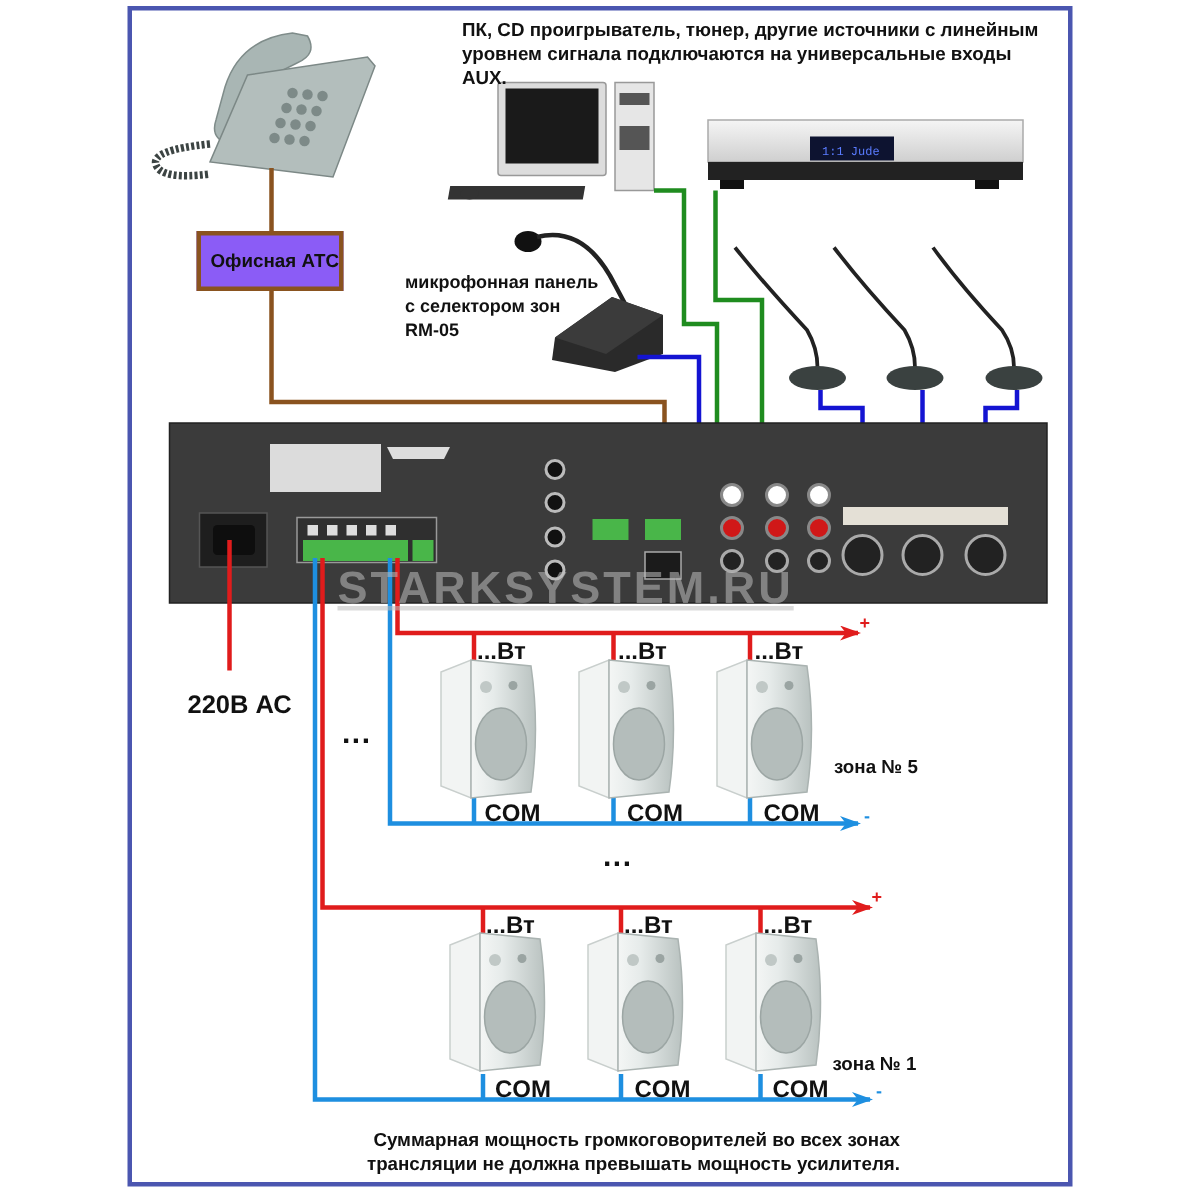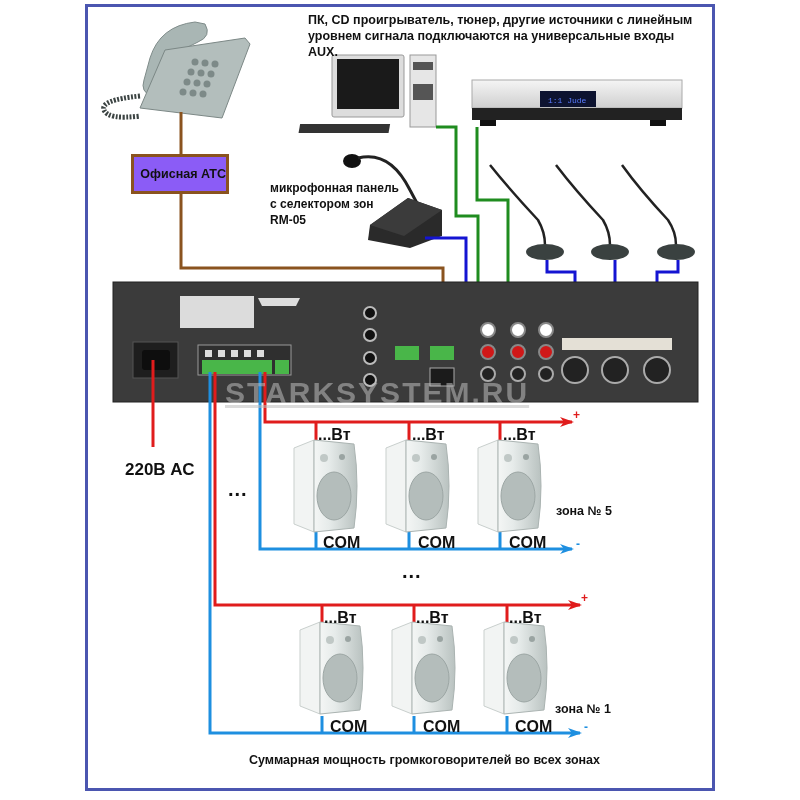--- a/index.html
+++ b/index.html
@@ -274,13 +274,14 @@
 <div class="txt watt" style="left:509px;top:609px;">...Вт</div>
 <div class="txt com" style="left:330px;top:718px;">COM</div>
 <div class="txt com" style="left:423px;top:718px;">COM</div>
 <div class="txt com" style="left:515px;top:718px;">COM</div>
 <div class="txt zone-label" style="left:555px;top:664px;margin-top:38px;">зона № 1</div>
 <div class="txt" style="left:581px;top:591px;color:#e01c1c;font-size:12px;">+</div>
 <div class="txt" style="left:584px;top:720px;color:#1e8fe0;font-size:12px;">-</div>
 
 <div class="txt bottom-note">
   <div>Суммарная мощность громкоговорителей во всех зонах</div>
+  <div>трансляции не должна превышать мощность усилителя.</div>
 </div>
 
 </body></html>

